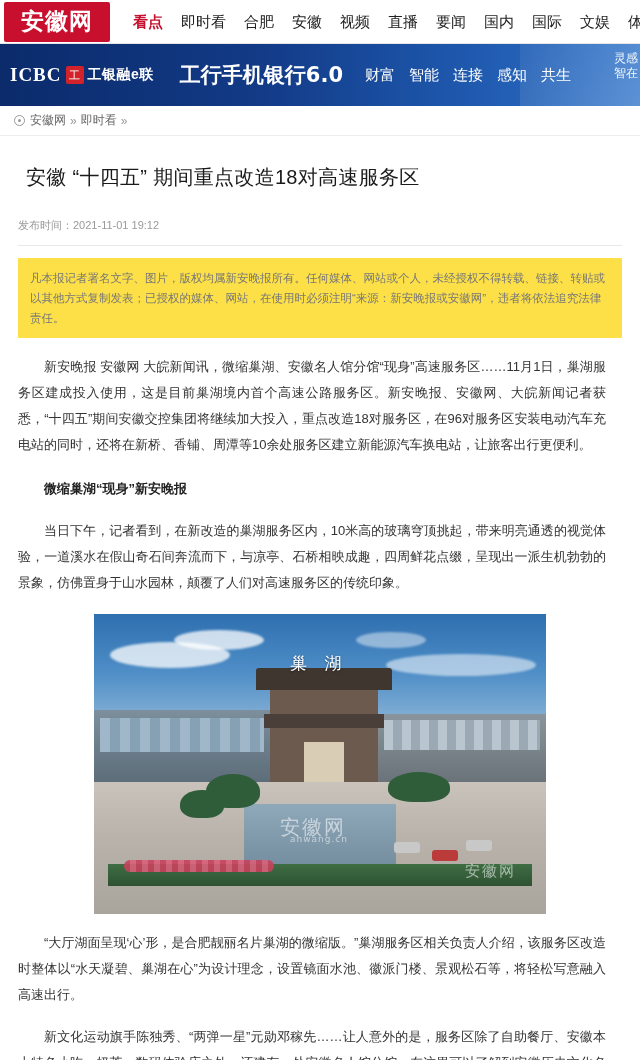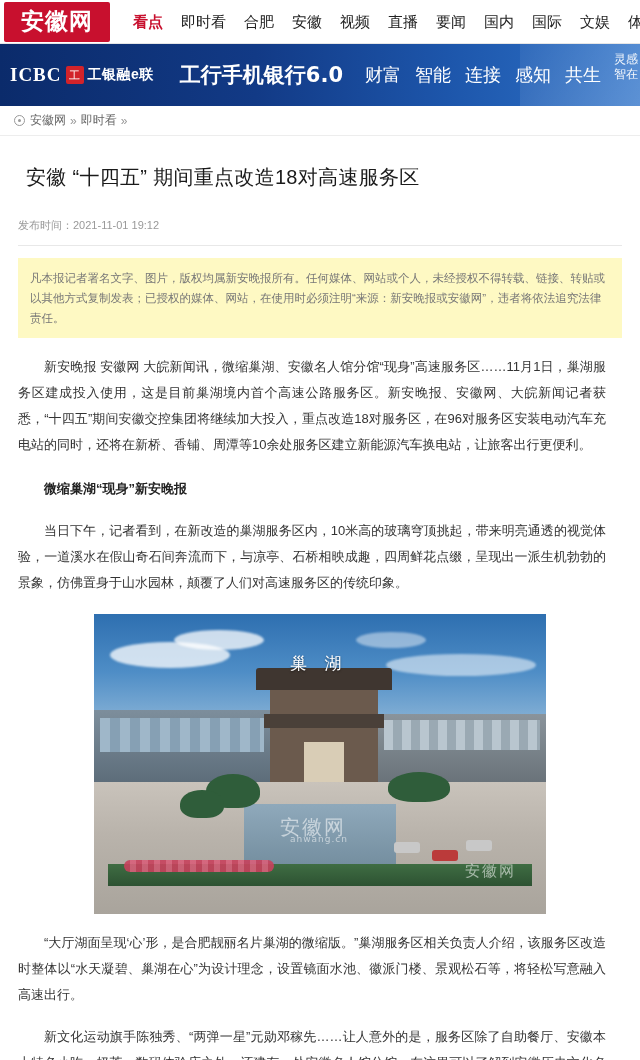--- a/index.html
+++ b/index.html
@@ -96,38 +96,39 @@
     font-size: 21px;
     font-weight: bold;
     margin-left: 26px;
     flex: none;
     font-family: "DejaVu Sans", sans-serif;
   }
   .banner-tags {
     display: flex;
     margin-left: 22px;
     color: #fff;
-    font-size: 18px;
+    font-size: 15px;
     gap: 14px;
     flex: none;
   }
   .banner-right {
     position: absolute;
     right: 0; top: 0; bottom: 0;
     width: 120px;
     background: linear-gradient(120deg, rgba(255,255,255,0.06), rgba(255,255,255,0.22));
   }
   .banner-right-text {
     position: absolute;
     right: 2px; top: 8px;
     color: #fff;
     font-size: 12px;
     line-height: 15px;
     text-align: right;
     opacity: 0.95;
+    font-family: Liberation Mono, monospace;
   }
 
   
   .crumb {
     height: 30px;
     display: flex;
     align-items: center;
     font-size: 12px;
     color: #666;
     padding-left: 14px;
@@ -163,21 +164,21 @@
   }
   .meta {
     font-size: 11px;
     color: #999;
     margin-top: 26px;
     padding-bottom: 12px;
   }
   .divider { border-top: 1px solid #e8e8e8; }
 
   .statement {
-    background: #fef9c3;
+    background: #fde047;
     color: #777;
     font-size: 11.5px;
     line-height: 20px;
     padding: 10px 12px;
     margin-top: 12px;
   }
 
   p.body {
     font-size: 13px;
     line-height: 26px;

